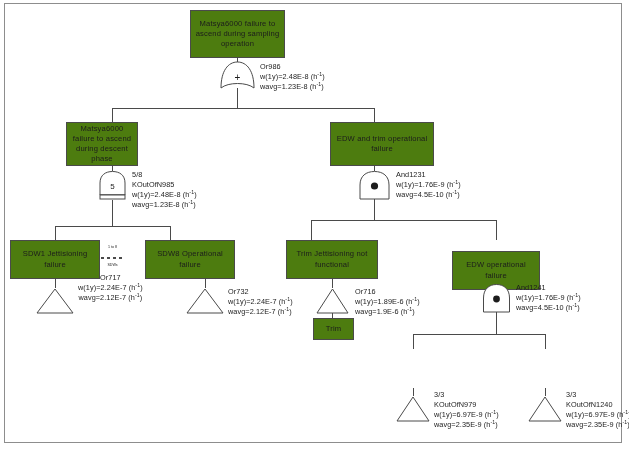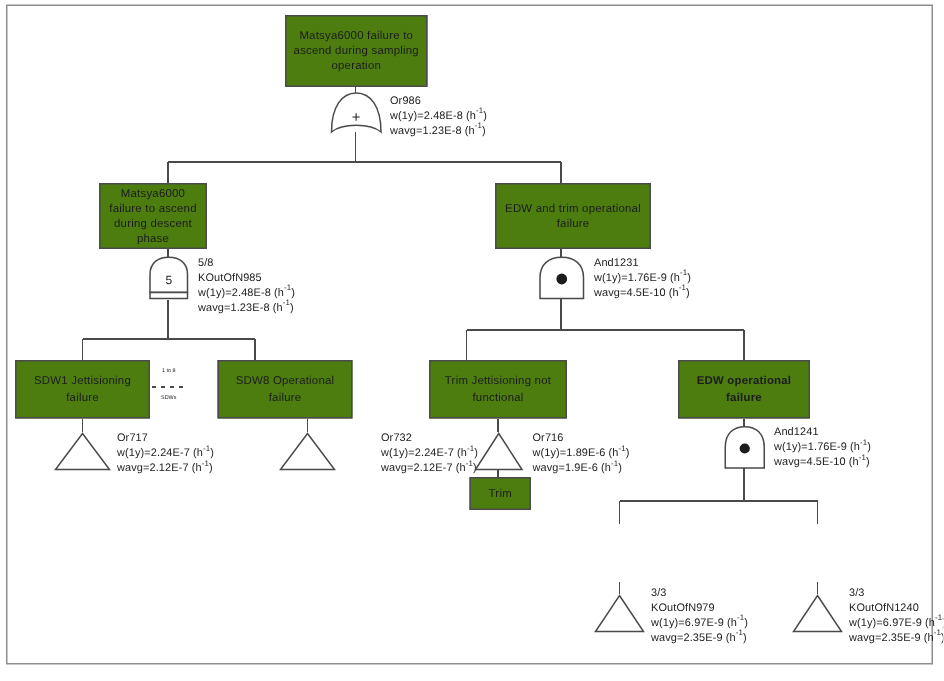--- a/index.html
+++ b/index.html
@@ -101,21 +101,21 @@
     <div>1 to 8</div>
   </div>
   <div class="dashlbl" style="left:100px;top:263px;width:25px;">
     <div>SDWs</div>
   </div>
 
   <div class="node" style="left:286px;top:240px;width:92px;height:39px;">
     <span>Trim Jettisioning not functional</span>
   </div>
 
-  <div class="node" style="left:452px;top:240px;width:88px;height:39px;font-weight:bold;">
+  <div class="node" style="left:452px;top:251px;width:88px;height:39px;">
     <span>EDW operational failure</span>
   </div>
 
   <div class="node" style="left:313px;top:318px;width:41px;height:22px;">
     <span>Trim</span>
   </div>
 
 
 
   <div class="gate" style="left:219px;top:61px;">
@@ -155,32 +155,32 @@
     <div>And1231</div>
     <div><span>w(1y)=1.76E-9 (h</span><sup>-1</sup><span>)</span></div>
     <div><span>wavg=4.5E-10 (h</span><sup>-1</sup><span>)</span></div>
   </div>
 
   <div class="gate" style="left:36px;top:288px;">
     <svg width="38" height="26" viewBox="0 0 38 26">
       <path d="M19 1 L37 25 L1 25 Z" fill="#ffffff" stroke="#4a4a4a" stroke-width="1"></path>
     </svg>
   </div>
-  <div class="lbl" style="left:78px;top:287px;">
+  <div class="lbl" style="left:78px;top:273px;text-align:center;">
     <div>Or717</div>
     <div><span>w(1y)=2.24E-7 (h</span><sup>-1</sup><span>)</span></div>
     <div><span>wavg=2.12E-7 (h</span><sup>-1</sup><span>)</span></div>
   </div>
 
   <div class="gate" style="left:186px;top:288px;">
     <svg width="38" height="26" viewBox="0 0 38 26">
       <path d="M19 1 L37 25 L1 25 Z" fill="#ffffff" stroke="#4a4a4a" stroke-width="1"></path>
     </svg>
   </div>
-  <div class="lbl" style="left:228px;top:287px;margin-left:26px;">
+  <div class="lbl" style="left:228px;top:287px;">
     <div>Or732</div>
     <div><span>w(1y)=2.24E-7 (h</span><sup>-1</sup><span>)</span></div>
     <div><span>wavg=2.12E-7 (h</span><sup>-1</sup><span>)</span></div>
   </div>
 
   <div class="gate" style="left:316px;top:288px;">
     <svg width="33" height="26" viewBox="0 0 33 26">
       <path d="M16.5 1 L32 25 L1 25 Z" fill="#ffffff" stroke="#4a4a4a" stroke-width="1"></path>
     </svg>
   </div>

